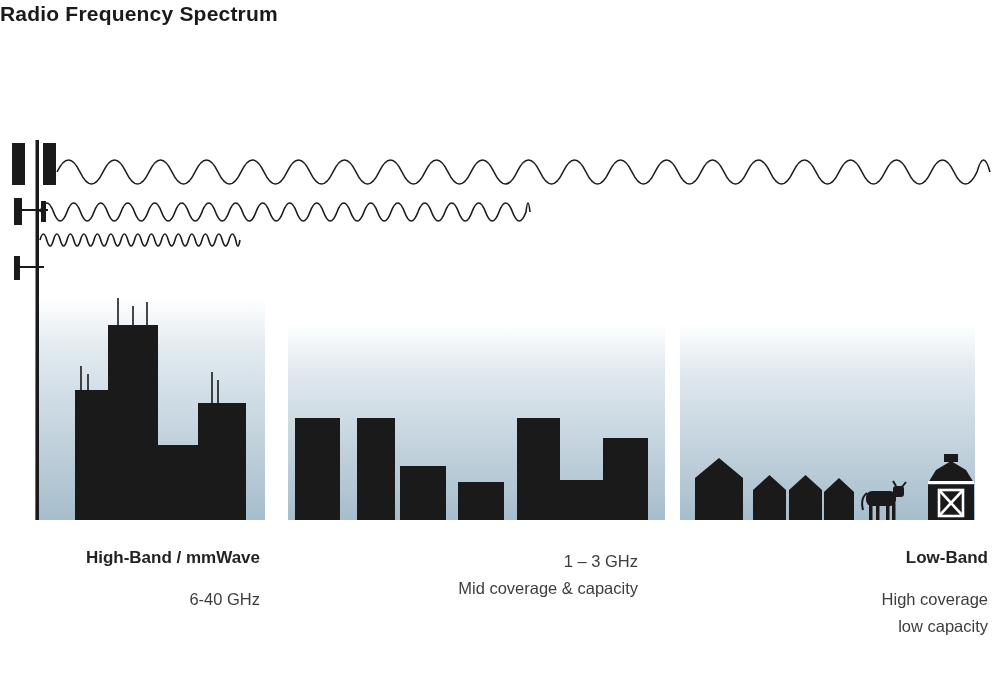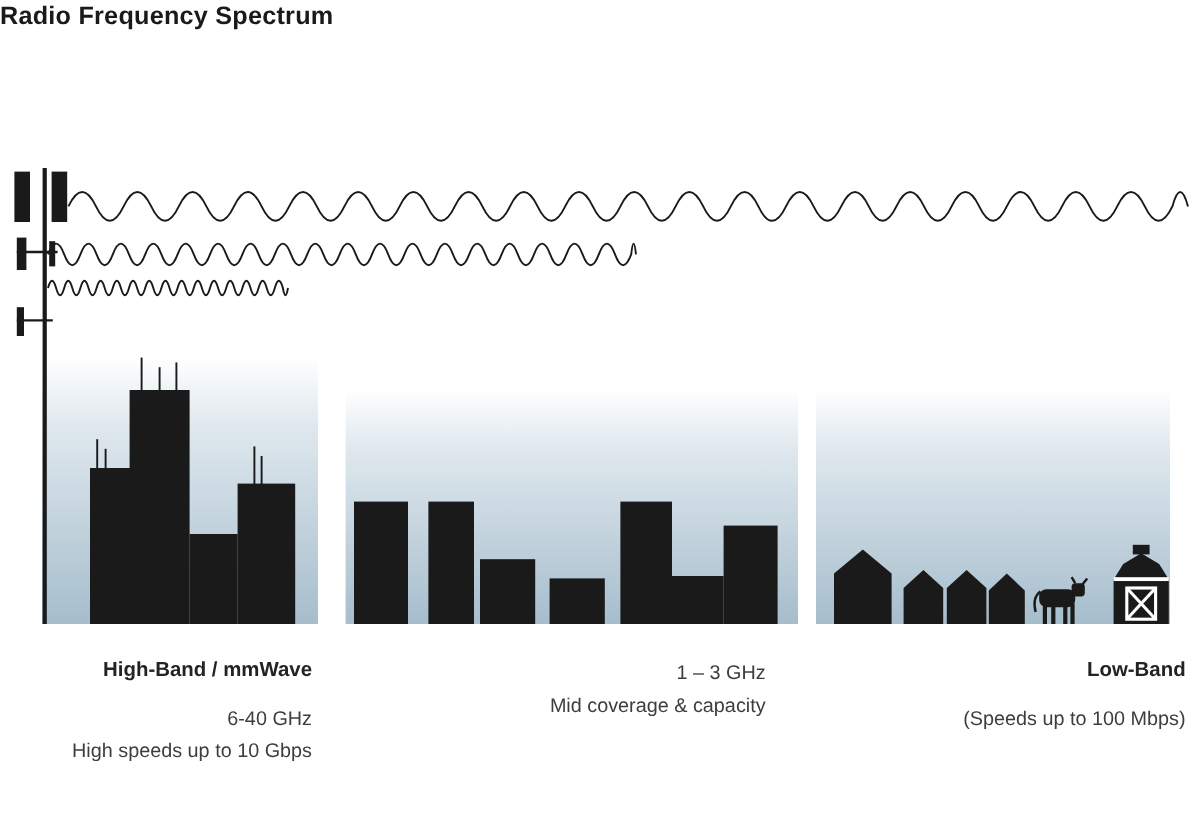--- a/index.html
+++ b/index.html
@@ -110,24 +110,24 @@
     <rect class="white-band" x="928" y="481" width="46" height="3.2"></rect>
     <rect class="white-detail" x="939" y="490" width="24" height="26"></rect>
     <line class="white-detail" x1="939" y1="490" x2="963" y2="516"></line>
     <line class="white-detail" x1="963" y1="490" x2="939" y2="516"></line>
   </g>
 </svg>
 
 <div class="band-label" style="left:25px;top:548px;width:235px;">
   <div class="band-name">High-Band / mmWave</div>
   <div class="band-line">6-40 GHz</div>
-  <div class="band-line">High speeds up to 10 Gbps</div>
 </div>
 
 <div class="band-label" style="left:338px;top:548px;width:300px;">
   <div class="band-line">1 – 3 GHz</div>
   <div class="band-line">Mid coverage &amp; capacity</div>
 </div>
 
 <div class="band-label" style="left:688px;top:548px;width:300px;">
   <div class="band-name">Low-Band</div>
-  <div class="band-line">(Speeds up to 100 Mbps)</div>
+  <div class="band-line">High coverage</div>
+  <div class="band-line">low capacity</div>
 </div>
 
 </body></html>

